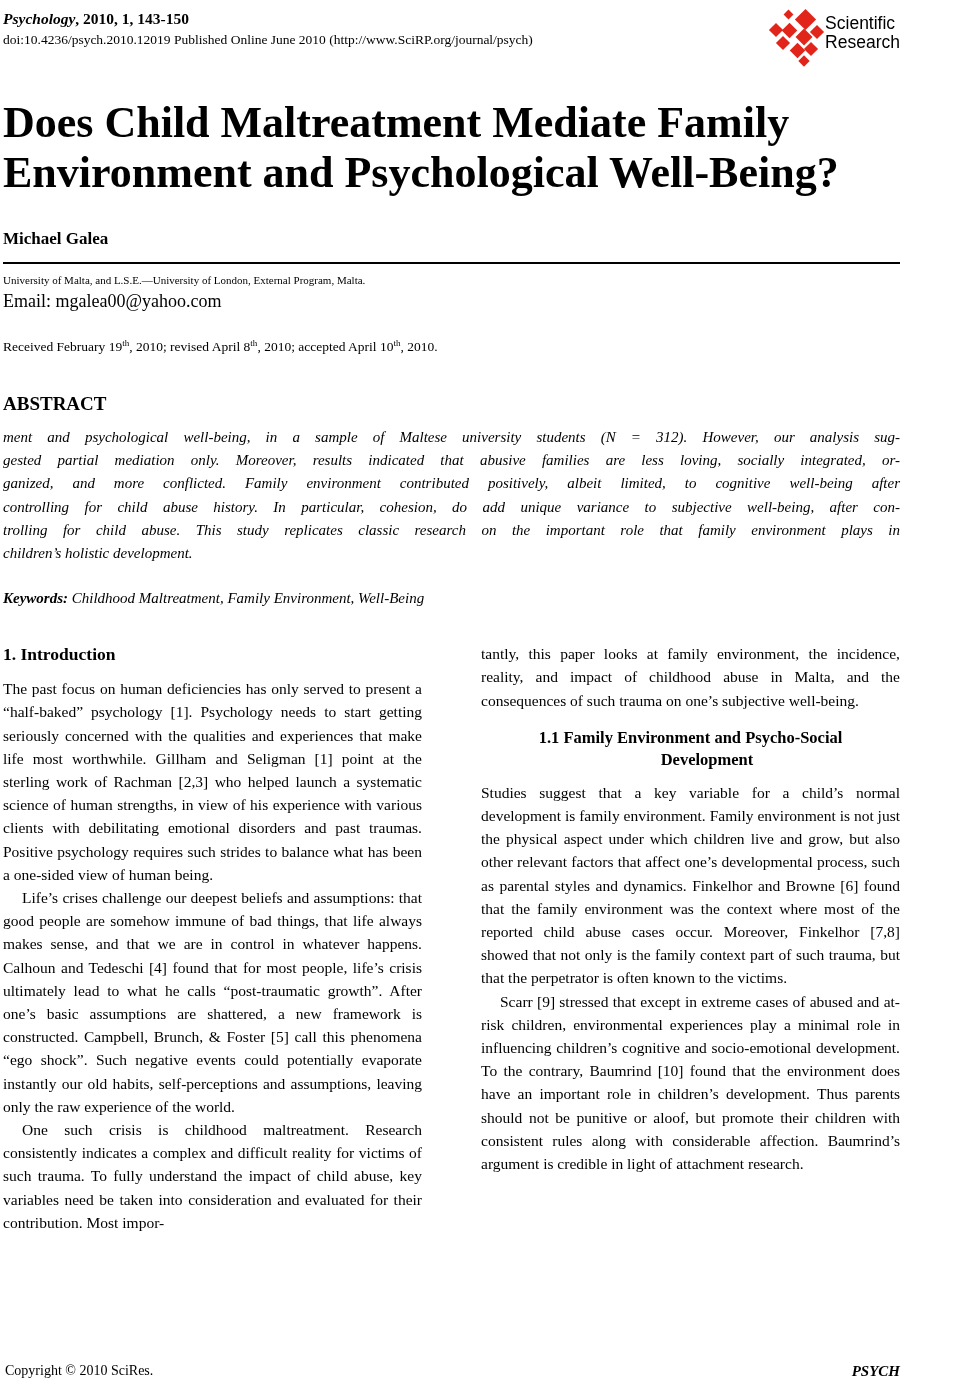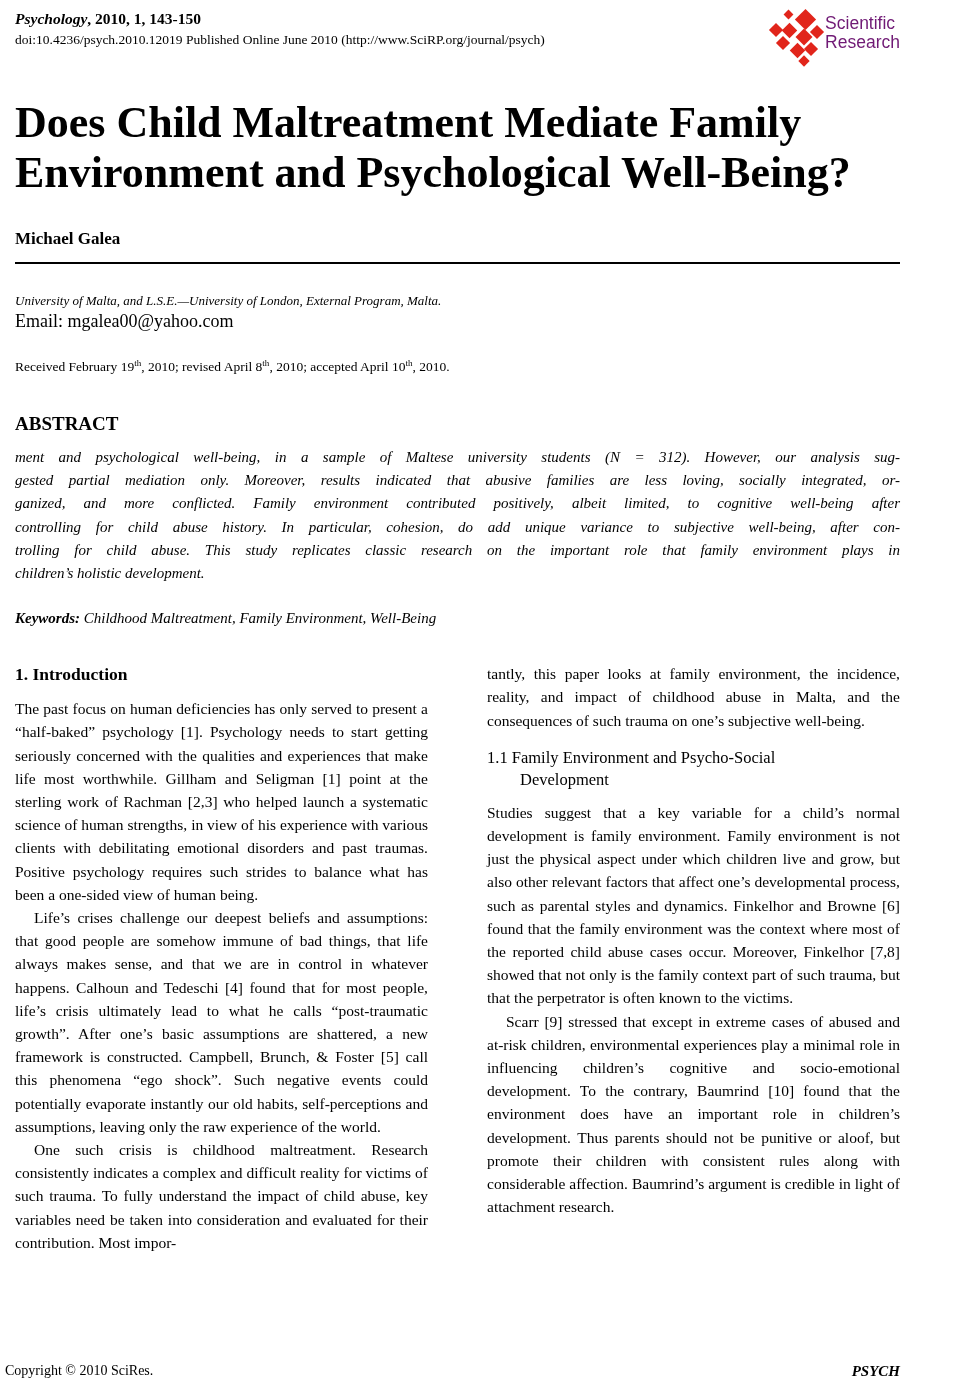--- a/index.html
+++ b/index.html
@@ -1,20 +1,20 @@
 <!DOCTYPE html>
 <html><head>
 <meta charset="utf-8">
 <style>
   html,body{margin:0;padding:0;background:#ffffff;}
   .page{
     position:relative;
     width:905px;height:1389px;
     box-sizing:border-box;
-    padding:8px 5px 0 15px;
+    padding:8px 5px 0 3px;
     background:#ffffff;
     color:#000000;
     font-family:"Liberation Serif", serif;
     overflow:hidden;
   }
   
   .hdr{display:flex;justify-content:space-between;align-items:flex-start;}
   .jline{font-size:15.5px;font-weight:bold;line-height:21px;}
   .jname{font-style:italic;}
   .doi{font-size:13.5px;line-height:21px;}
@@ -24,44 +24,44 @@
   .d1{left:18px;top:3px;width:7px;height:7px;}
   .d2{left:31px;top:4px;width:15px;height:15px;}
   .d3{left:4px;top:17px;width:10px;height:10px;}
   .d4{left:17px;top:17px;width:11px;height:11px;}
   .d5{left:31px;top:23px;width:12px;height:12px;}
   .d6{left:45px;top:19px;width:10px;height:10px;}
   .d7{left:11px;top:30px;width:10px;height:10px;}
   .d8{left:25px;top:37px;width:11px;height:11px;}
   .d9{left:39px;top:36px;width:10px;height:10px;}
   .d10{left:33px;top:49px;width:8px;height:8px;}
-  .logo-text{font-family:"Liberation Sans", sans-serif;font-size:17.5px;line-height:19px;color:#701a75;margin-top:6px;}
+  .logo-text{font-family:"Liberation Sans", sans-serif;font-size:17.5px;line-height:19px;color:#000000;margin-top:6px;}
   .logo-text span{display:block;}
   
   .title{font-size:44px;line-height:50px;font-weight:bold;margin:28px 0 0 0;}
   .author{margin-top:30px;font-size:17px;font-weight:bold;line-height:22px;}
   .rule{border:none;border-top:2px solid #000;margin:12px 0 0 0;}
-  .affil{margin-top:26px;font-size:13px;line-height:21px;font-style:italic;}
+  .affil{margin-top:6px;font-size:11px;line-height:21px;}
   .email{font-size:18px;line-height:21px;}
   .received{margin-top:24px;font-size:13.5px;line-height:22px;}
   .received sup{font-size:9px;line-height:0;}
   
   .abs-h{font-size:19px;line-height:24px;font-weight:bold;margin:34px 0 0 0;}
   .abstract{margin-top:10px;font-style:italic;font-size:15px;line-height:23.2px;}
   .aline{text-align:justify;text-align-last:justify;}
   .aline-last{text-align:left;}
   .keywords{margin-top:22px;font-size:15px;font-style:italic;line-height:23px;}
   .kw-label{font-weight:bold;}
   
   .cols{display:flex;gap:59px;margin-top:32px;}
   .col{width:459px;font-size:15.5px;line-height:23.2px;text-align:justify;}
   .col p{margin:0;}
   .col p.ind{text-indent:19px;}
   .sec-h{font-size:17.5px;line-height:24px;font-weight:bold;margin:0 0 11px 0;text-align:left;}
-  .subsec-h{font-size:16.5px;line-height:22px;font-weight:normal;margin:15px 0 10px 0;text-align:left;}
+  .subsec-h{font-size:16.5px;line-height:22px;font-weight:bold;margin:15px 0 10px 0;text-align:center;}
   .subsec-h .l2{display:block;margin-left:33px;}
   
   .footer{position:absolute;left:5px;right:5px;bottom:8px;display:flex;justify-content:space-between;font-size:14px;line-height:20px;}
   .psych{font-weight:bold;font-style:italic;font-size:15px;}
 </style>
 </head>
 <body>
 
 <div class="page">
 

